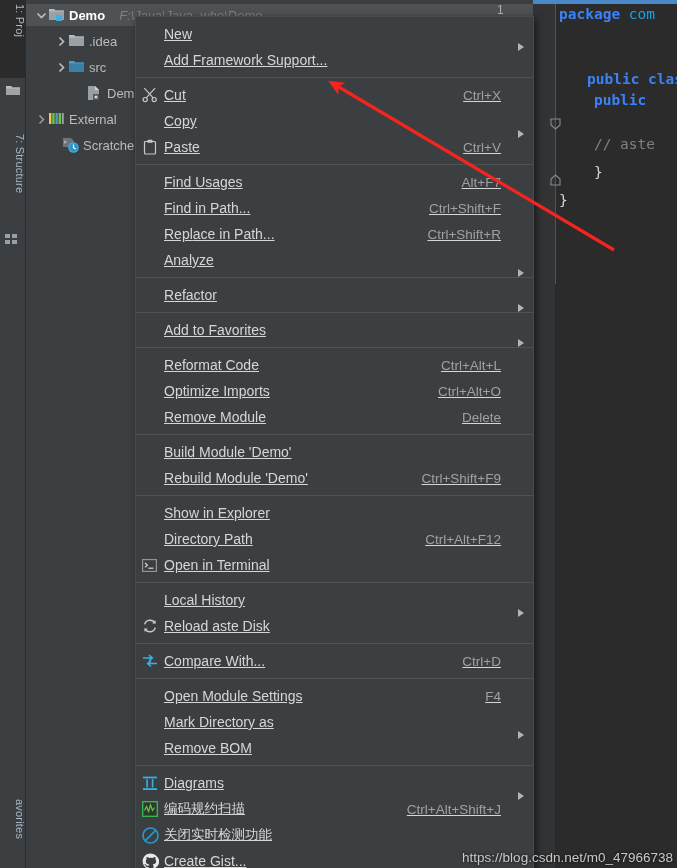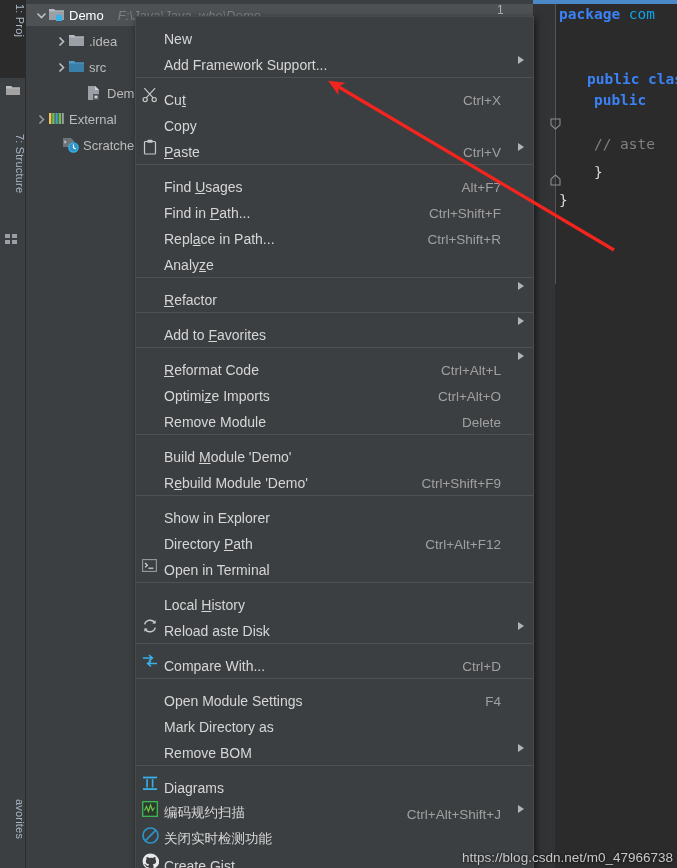--- a/index.html
+++ b/index.html
@@ -38,21 +38,21 @@
     display: flex; align-items: center;
     font-size: 13px; color: #bbbbbb; white-space: nowrap;
   }
   .tree-row.selected { background: #4e5254; }
   .arrow {
     width: 14px; height: 22px; position: relative; flex: 0 0 14px;
   }
   .arrow svg { position: absolute; top: 6px; left: 2px; }
   .ticon { width: 18px; height: 16px; position: relative; flex: 0 0 18px; margin-right: 3px; }
   .tlabel { font-size: 13px; }
-  .tlabel.bold { font-weight: normal; color: #ffffff; }
+  .tlabel.bold { font-weight: bold; color: #ffffff; }
   .tpath { color: #808080; font-size: 13px; margin-left: 14px; font-style: italic; }
 
   
   .editor {
     position: absolute; left: 533px; top: 0; width: 144px; height: 868px;
     background: #2b2b2b;
   }
   .editor-tabbar {
     position: absolute; left: 0; top: 0; width: 144px; height: 4px;
     background: #4a88c7;
@@ -80,22 +80,22 @@
   
   .ctxmenu {
     position: absolute; left: 135px; top: 16px; width: 399px;
     background: #3c3f41;
     border: 1px solid #4a4a4a;
     box-shadow: 2px 2px 7px rgba(0,0,0,.55);
     padding: 4px 0 0 0;
   }
   .mitem {
     position: relative; height: 26px;
-    display: flex; align-items: flex-end;
-    font-size: 14px; color: #d6d6d6; white-space: nowrap;
+    display: flex; align-items: center;
+    font-size: 14px; color: #d6d6d6; white-space: nowrap; text-decoration: underline;
   }
   .micon { width: 28px; height: 26px; position: relative; flex: 0 0 28px; }
   .micon svg, .micon div { position: absolute; }
   .mlabel { flex: 1 1 auto; padding-left: 0px; }
   .mlabel .u { text-decoration: underline; }
   .mshort { color: #a0a0a0; font-size: 13.5px; padding-right: 12px; }
   .msub {
     width: 20px; flex: 0 0 20px; position: relative;
   }
   .msub i {

